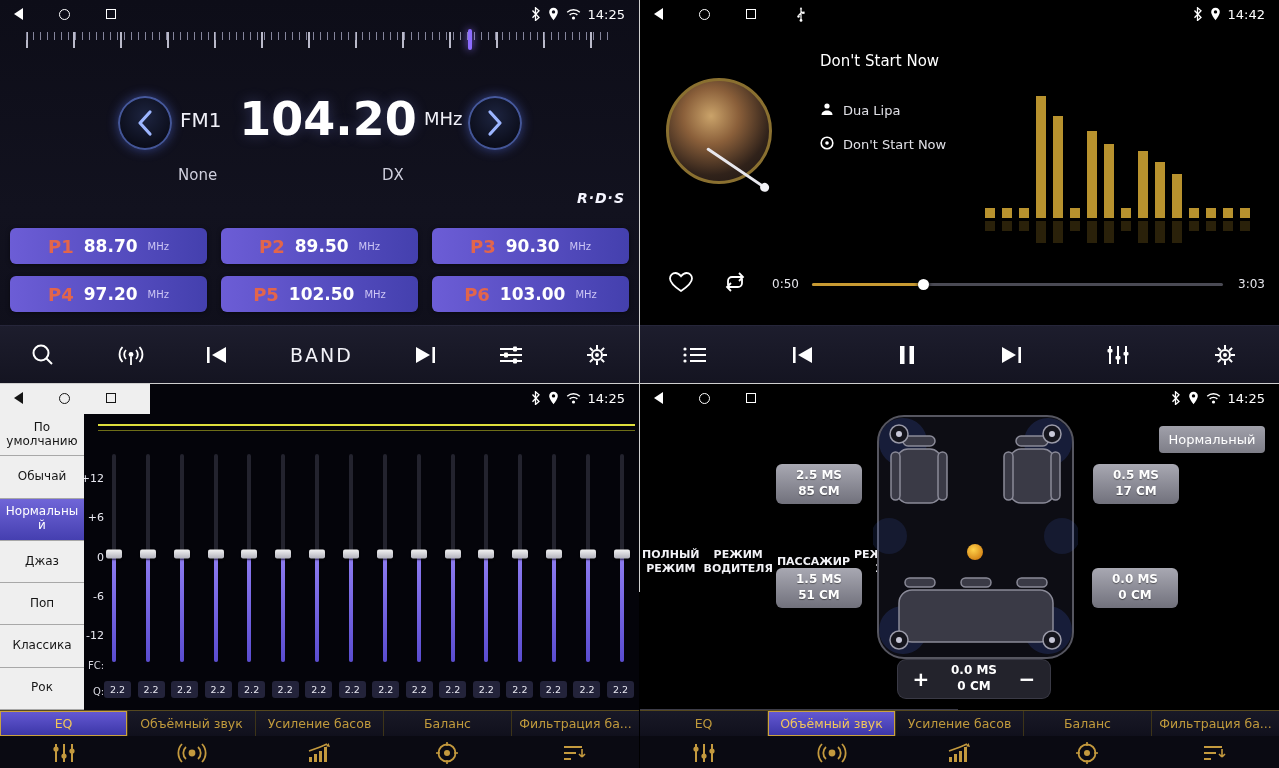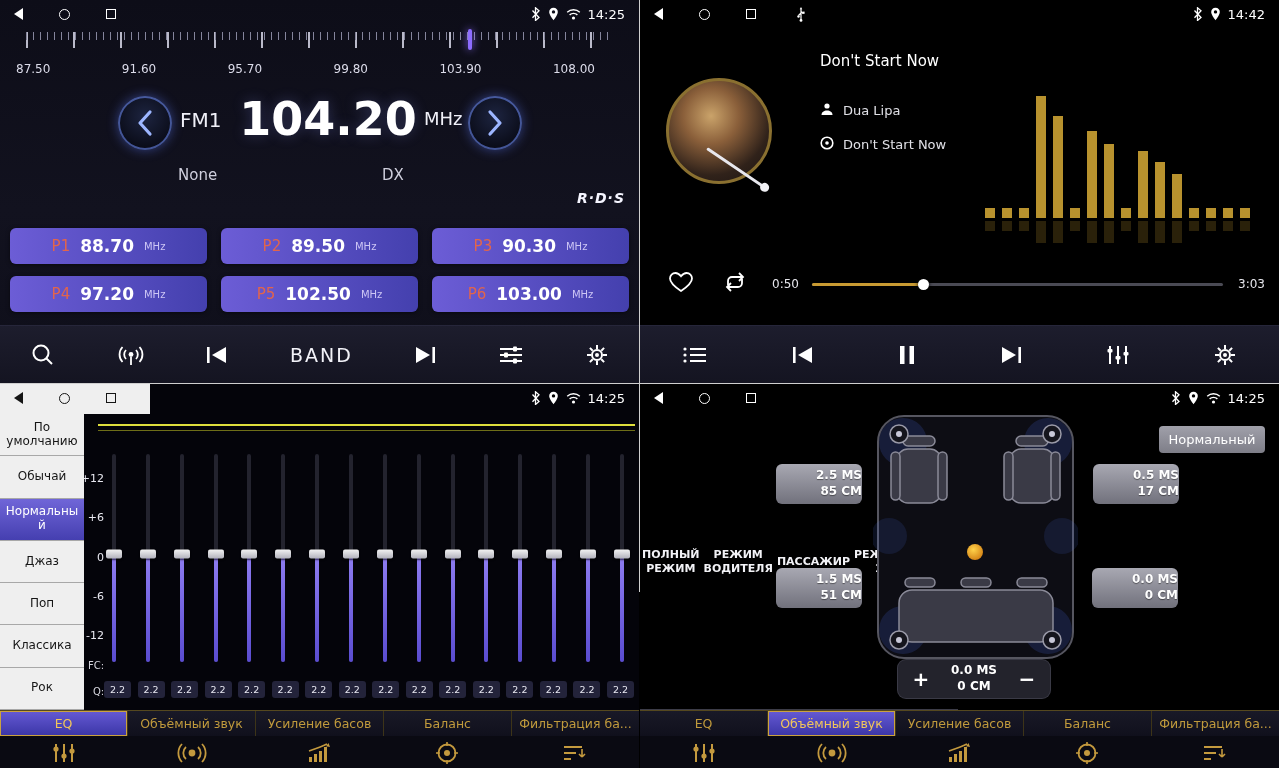--- a/index.html
+++ b/index.html
@@ -38,21 +38,21 @@
     display:flex;align-items:center;justify-content:center}
   .chev-l{left:118px}.chev-r{left:468px}
   .band-label{position:absolute;left:180px;top:108px;font-size:20px;color:#f0f0f8}
   .none-label{position:absolute;left:178px;top:166px;font-size:15px;color:#cfcfdd}
   .freq-big{position:absolute;left:238px;top:92px;width:180px;text-align:center;font-size:46px;font-weight:bold;color:#fff;text-shadow:0 0 14px rgba(140,150,255,.25)}
   .mhz-label{position:absolute;left:424px;top:108px;font-size:18px;color:#f0f0f8}
   .dx-label{position:absolute;left:382px;top:166px;font-size:15px;color:#cfcfdd}
   .rds{position:absolute;right:14px;top:190px;font-size:14px;font-weight:bold;font-style:italic;letter-spacing:1px;color:#f5f5ff}
   .presets{position:absolute;top:228px;left:10px;right:10px;display:grid;grid-template-columns:1fr 1fr 1fr;gap:12px 14px}
   .preset{height:36px;border-radius:6px;background:linear-gradient(90deg,#6c5dd6,#4440ae);display:flex;align-items:center;justify-content:center;gap:10px;cursor:pointer;box-shadow:0 1px 4px rgba(0,0,0,.5)}
-  .preset .pl{color:#e2654b;font-weight:normal;font-size:15px}
+  .preset .pl{color:#e2654b;font-weight:bold;font-size:18px}
   .preset .pf{font-size:17px;font-weight:bold;color:#fff}
   .preset .pu{font-size:10px;color:#cdc6f5}
 
   
   .player{background:#000}
   .album{position:absolute;left:26px;top:78px;width:106px;height:106px;border-radius:50%;border:3px solid #8a7030;
     background:radial-gradient(circle at 42% 35%,#caa36a 0%,#8a5f3a 32%,#30221a 68%,#191210 100%);box-shadow:0 0 10px rgba(0,0,0,.8)}
   .tonearm{position:absolute;left:38px;top:66px;width:70px;height:3px;background:#e8e8ee;border-radius:2px;transform:rotate(34deg);transform-origin:left center}
   .tonearm::after{content:"";position:absolute;right:-4px;top:-3px;width:9px;height:9px;border-radius:50%;background:#f2f2f6}
   .song-title{position:absolute;left:180px;top:52px;font-size:15px;color:#fff}
@@ -98,21 +98,21 @@
   .tab.sel{background:linear-gradient(180deg,#655ad4,#3b35a6);color:#f2c65a;box-shadow:inset 0 0 0 1px #caa23f}
   .tab-icons{display:flex;height:33px;background:#0a0a12}
   .ticon{flex:1;display:flex;align-items:center;justify-content:center;cursor:pointer}
 
   
   .surround{background:#000}
   .sur-menu{position:absolute;left:0;top:30px;width:86px;height:296px;display:flex;flex-direction:row}
   .sur-item{flex:1;display:flex;align-items:center;justify-content:center;text-align:center;font-size:11px;font-weight:bold;color:#f2f2f6;border-bottom:1px solid #3c3c48;padding:2px;cursor:pointer;text-transform:uppercase;line-height:1.25}
   .profile-btn{position:absolute;left:519px;top:42px;width:106px;height:27px;border-radius:4px;background:linear-gradient(180deg,#a0a0aa,#7e7e88);color:#fff;font-size:13px;display:flex;align-items:center;justify-content:center;cursor:pointer;box-shadow:0 1px 3px rgba(0,0,0,.6)}
   .car-wrap{position:absolute;left:233px;top:28px}
-  .dbox{position:absolute;width:86px;height:40px;border-radius:6px;background:linear-gradient(180deg,#a8a8b2,#71717c);display:flex;flex-direction:column;align-items:flex-end;justify-content:center;font-size:12px;font-weight:bold;color:#fff;line-height:1.3;text-shadow:0 1px 1px rgba(0,0,0,.45);cursor:pointer}
+  .dbox{position:absolute;width:86px;height:40px;border-radius:6px;background:linear-gradient(180deg,#a8a8b2,#71717c);display:flex;flex-direction:column;align-items:center;justify-content:center;font-size:12px;font-weight:bold;color:#fff;line-height:1.3;text-shadow:0 1px 1px rgba(0,0,0,.45);cursor:pointer}
   .dbox-fl{left:136px;top:80px}.dbox-fr{left:453px;top:80px}
   .dbox-rl{left:136px;top:184px}.dbox-rr{left:452px;top:184px}
   .delay-ctl{position:absolute;left:258px;top:276px;width:152px;height:38px;background:#23232c;border-radius:8px;display:flex;align-items:center;justify-content:space-between;padding:0 8px;box-shadow:0 0 0 1px #3a3a46}
   .delay-ctl .pm{width:30px;text-align:center;font-size:20px;font-weight:bold;color:#fff;cursor:pointer}
   .delay-ctl .val{text-align:center;font-size:12px;font-weight:bold;line-height:1.3;color:#fff}
 </style>
 </head>
 <body>
 
 <div class="grid">
@@ -144,28 +144,20 @@
               </g>
               <circle cx="7.5" cy="10" r="1.6" fill="#fff"></circle>
             </svg>
           </span>
         <span class="time">14:25</span>
       </div>
     </div>
 
     <div class="scale-ticks"></div>
     <div class="scale-indicator"></div>
-    <div class="scale-nums">
-        <span>87.50</span>
-        <span>91.60</span>
-        <span>95.70</span>
-        <span>99.80</span>
-        <span>103.90</span>
-        <span>108.00</span>
-      </div>
 
     <button class="chev chev-l">
         <svg width="22" height="30" viewBox="0 0 22 30">
           <path d="M16 4L6 15l10 11" fill="none" stroke="#9db6ff" stroke-width="3.2" stroke-linecap="round" stroke-linejoin="round"></path>
         </svg>
       </button>
     <div class="band-label">FM1</div>
     <div class="none-label">None</div>
     <div class="freq-big">104.20</div>
     <div class="mhz-label">MHz</div>

